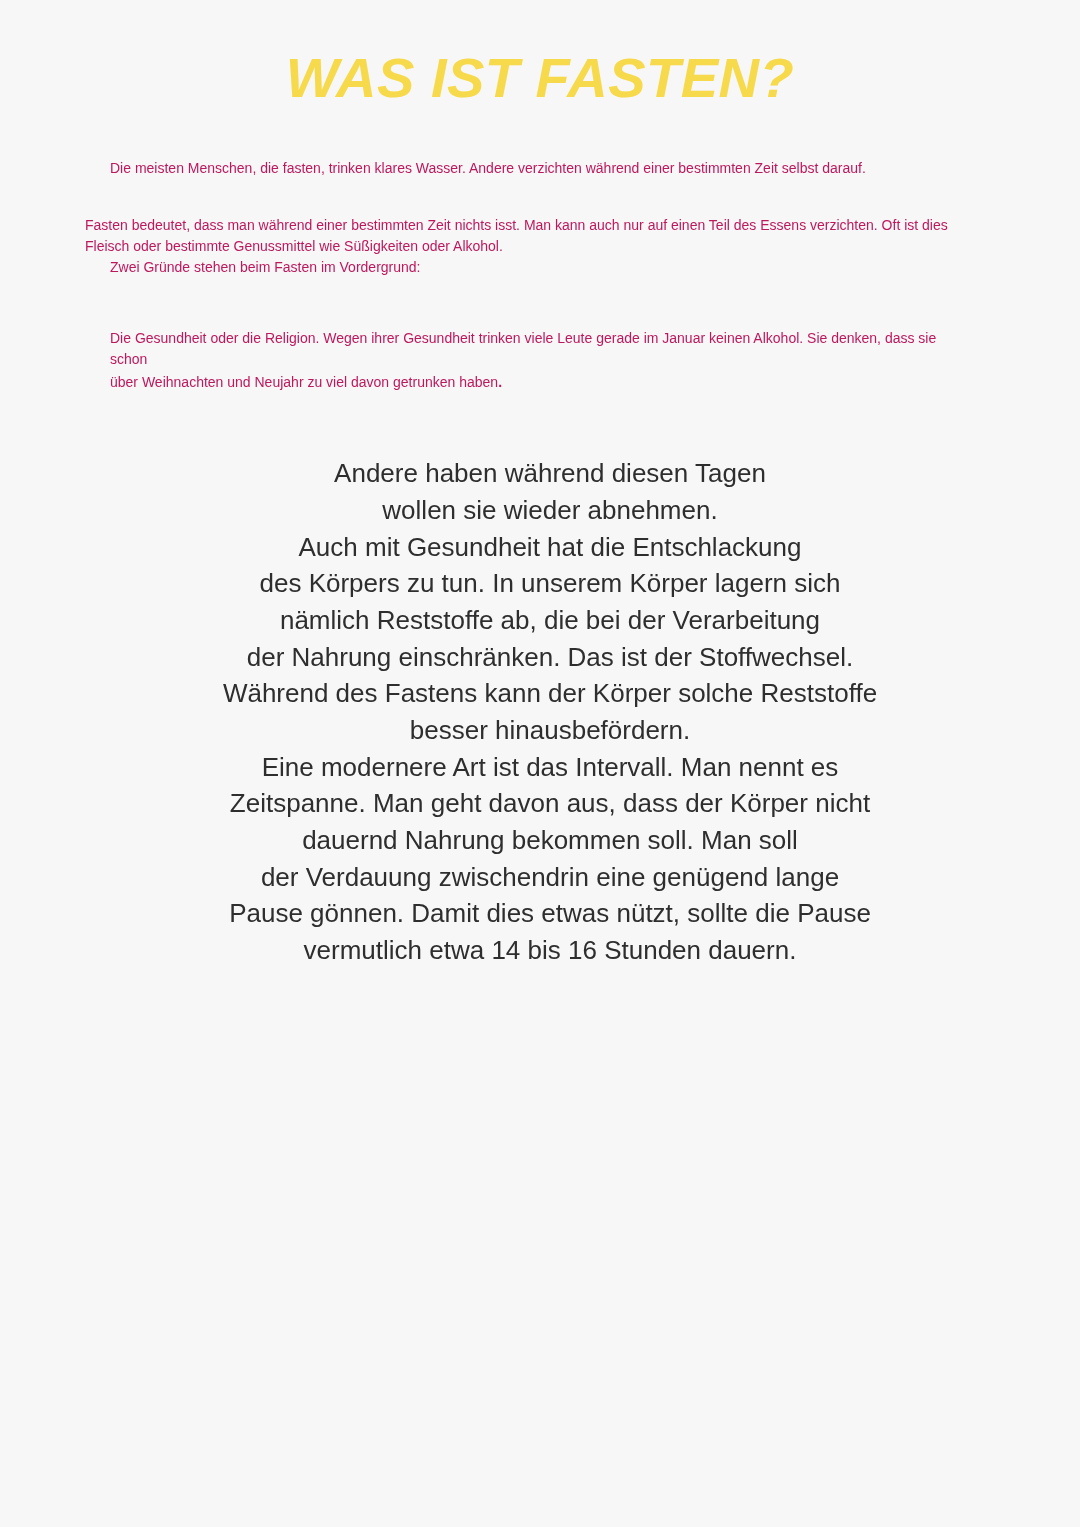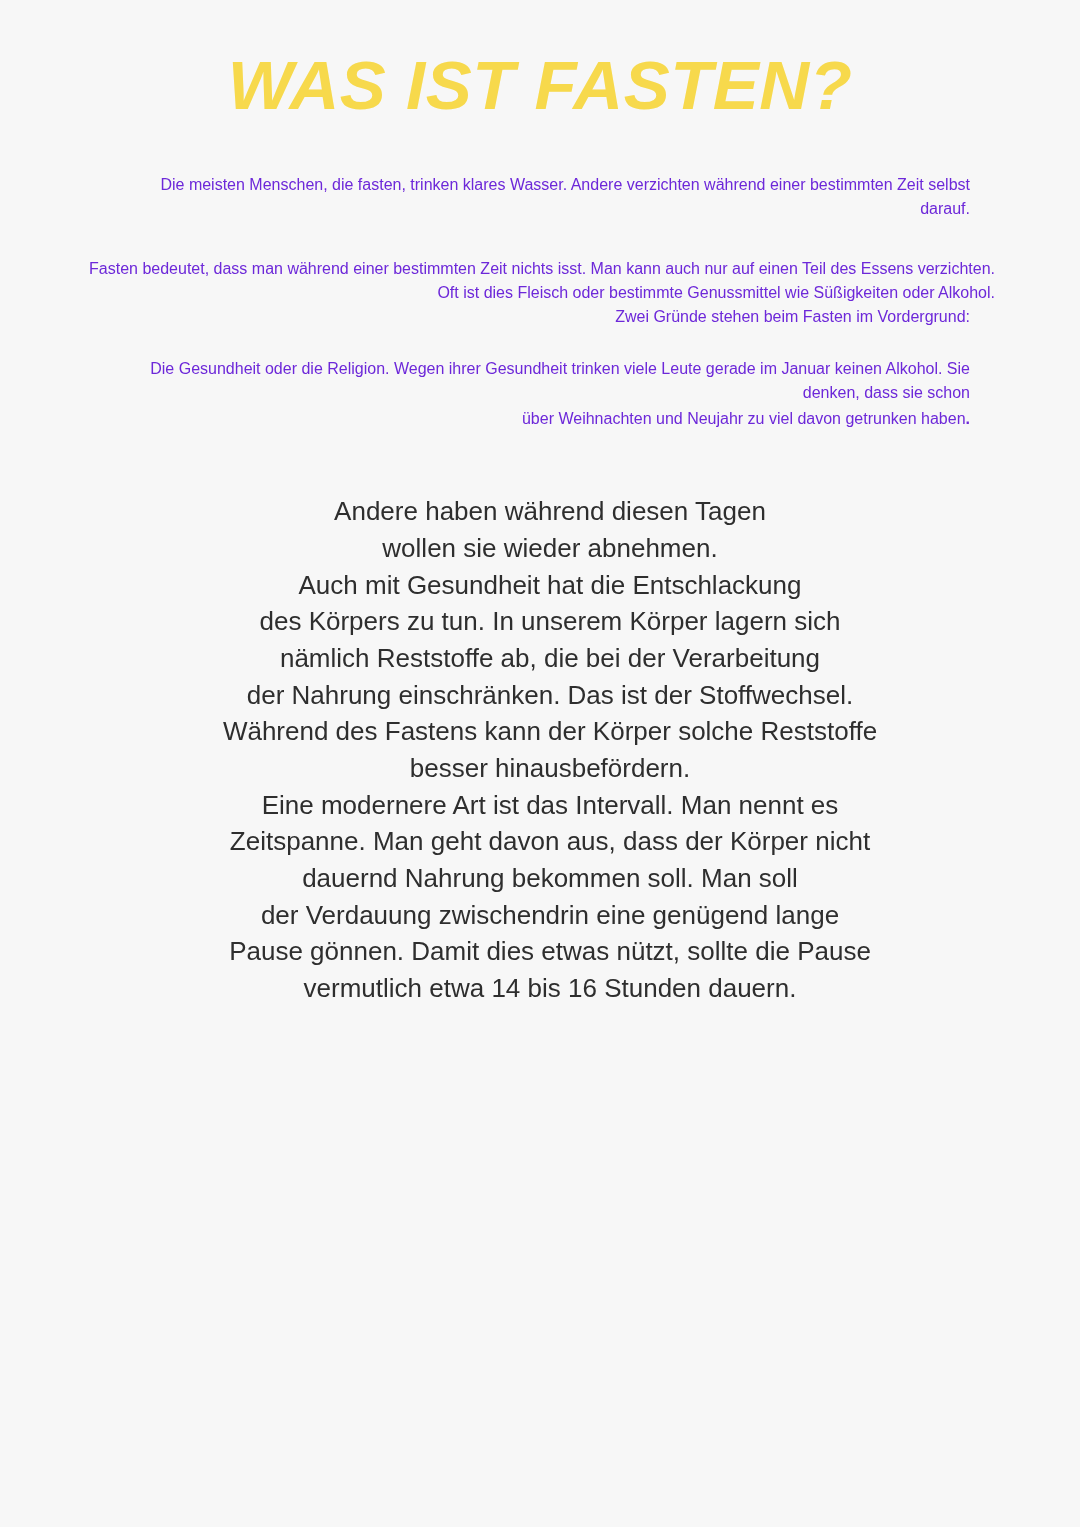--- a/index.html
+++ b/index.html
@@ -18,43 +18,43 @@
     width: 1080px;
     min-height: 1527px;
     box-sizing: border-box;
     padding: 46px 60px 40px 60px;
     background: #f7f7f7;
   }
   .doc-title {
     margin: 0;
     padding: 0 0 10px 0;
     text-align: center;
-    font-size: 69px;
+    font-size: 56px;
     line-height: 1.15;
     font-weight: bold;
     font-style: italic;
     color: #f7d94c;
     letter-spacing: 0.5px;
   }
   .intro-block {
     margin: 0 auto;
     padding: 0;
   }
   .para-small {
-    text-align: right;
-    font-size: 16px;
+    text-align: left;
+    font-size: 14px;
     line-height: 1.5;
-    color: #6d28d9;
+    color: #be185d;
     margin: 0 auto;
     padding: 0;
   }
   .para-small.p1 { width: 860px; margin-top: 38px; }
   .para-small.p2 { width: 910px; margin-top: 36px; }
   .para-small.p3 { width: 860px; }
-  .para-small.p4 { width: 860px; margin-top: 28px; }
+  .para-small.p4 { width: 860px; margin-top: 50px; }
   .para-small.p5 { width: 860px; margin-top: 2px; }
   .strong-dot { font-weight: bold; }
 
   .big-block {
     margin: 62px auto 0 auto;
     width: 980px;
     text-align: center;
     font-size: 26px;
     line-height: 1.41;
     color: #2e2e2e;

